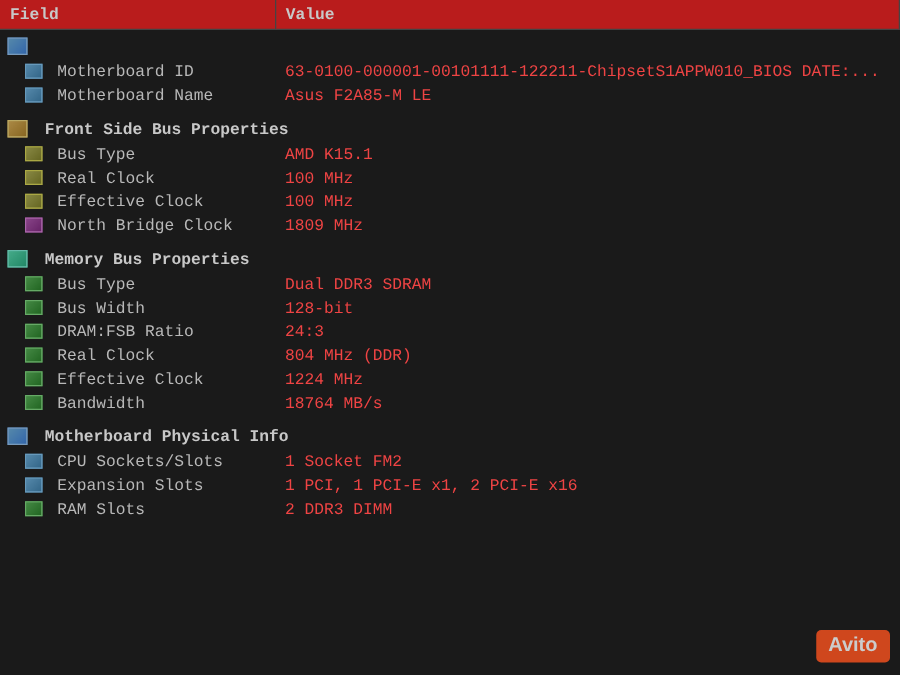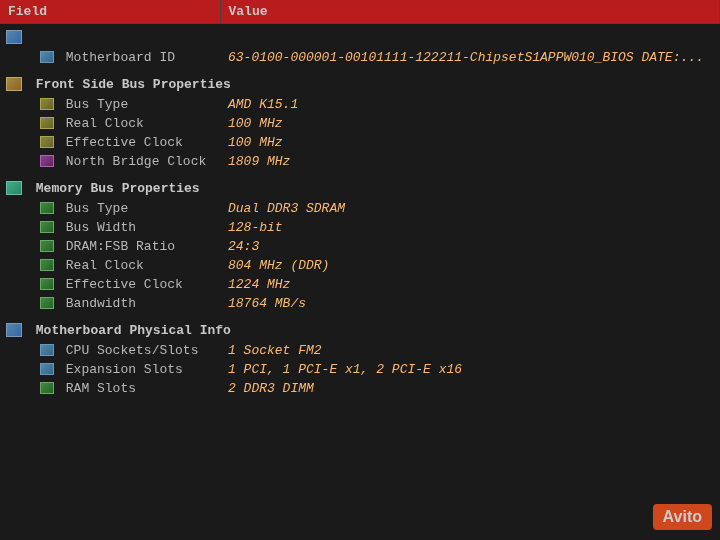--- a/index.html
+++ b/index.html
@@ -49,27 +49,26 @@
       background-color: #1a1a1a;
     }
 
     tr.data-row td {
       padding: 2px 8px;
       color: #c0c0c0;
       vertical-align: top;
     }
 
     tr.data-row td.field-col {
-      padding-left: 40px;
+      padding-left: 20px;
       color: #b8b8b8;
     }
 
     tr.data-row td.value-col {
-      color: #fdba74;
-      font-style: italic;
+      color: #ef4444;
     }
 
     .icon {
       display: inline-block;
       width: 14px;
       height: 12px;
       margin-right: 4px;
       vertical-align: middle;
       position: relative;
       top: -1px;
@@ -162,20 +161,29 @@
         </tr>
         <tr class="data-row">
           <td class="field-col">
         <span class="icon icon-mb"></span>
         <span>Motherboard ID</span>
       </td>
       <td class="value-col">
         <span>63-0100-000001-00101111-122211-ChipsetS1APPW010_BIOS DATE:...</span>
       </td>
         </tr>
+        <tr class="data-row">
+          <td class="field-col">
+        <span class="icon icon-mb"></span>
+        <span>Motherboard Name</span>
+      </td>
+      <td class="value-col">
+        <span>Asus F2A85-M LE</span>
+      </td>
+        </tr>
         <tr class="divider-row">
           <td colspan="2"></td>
         </tr>
         <tr class="group-header">
           <td colspan="2">
     <span class="group-icon group-icon-fsb"></span>
     <span>Front Side Bus Properties</span>
   </td>
         </tr>
         <tr class="data-row">

